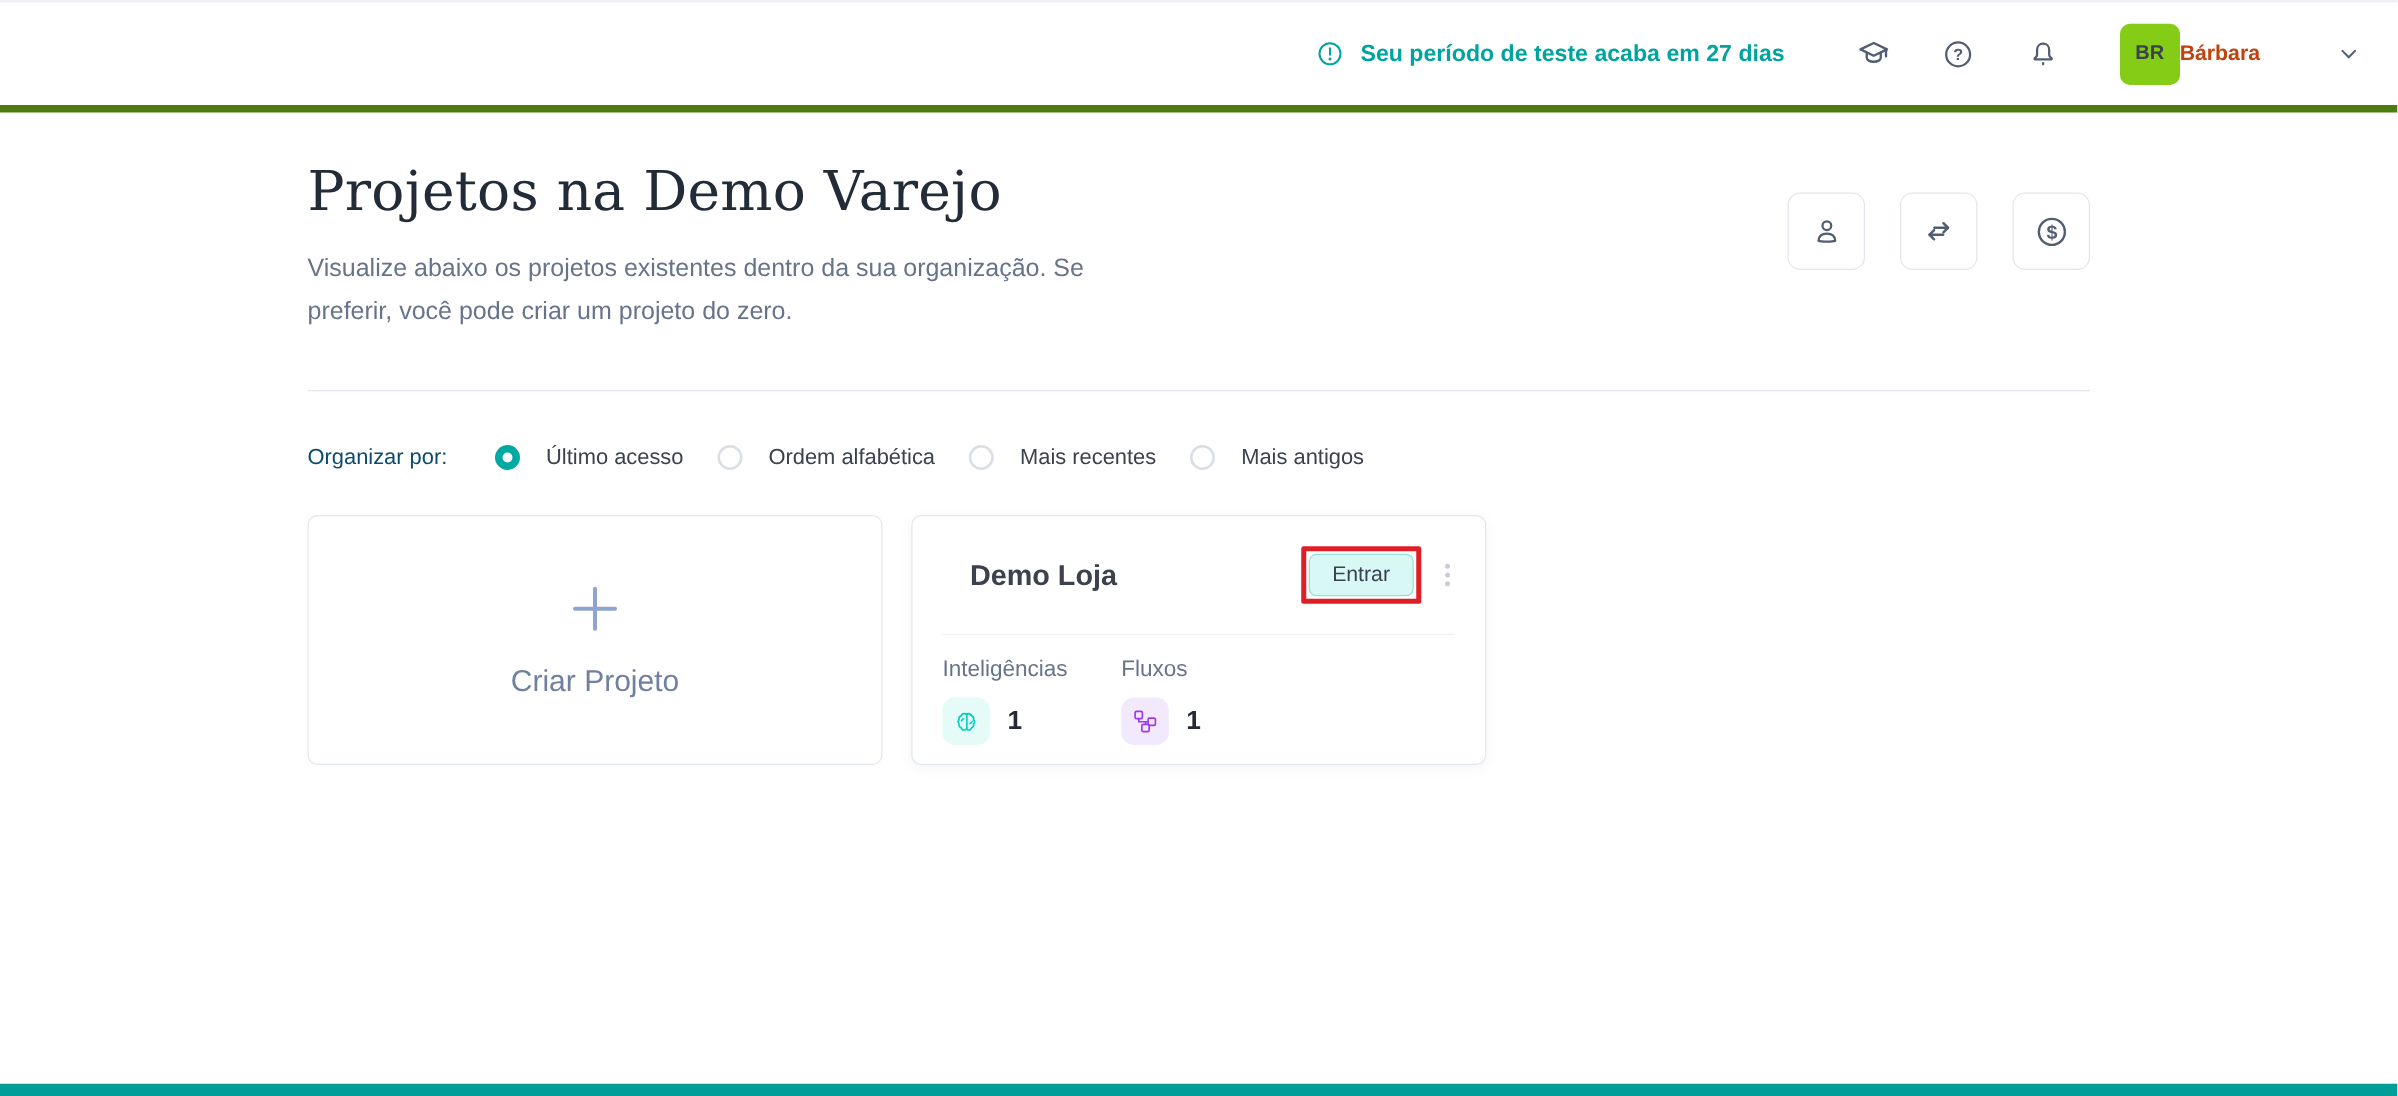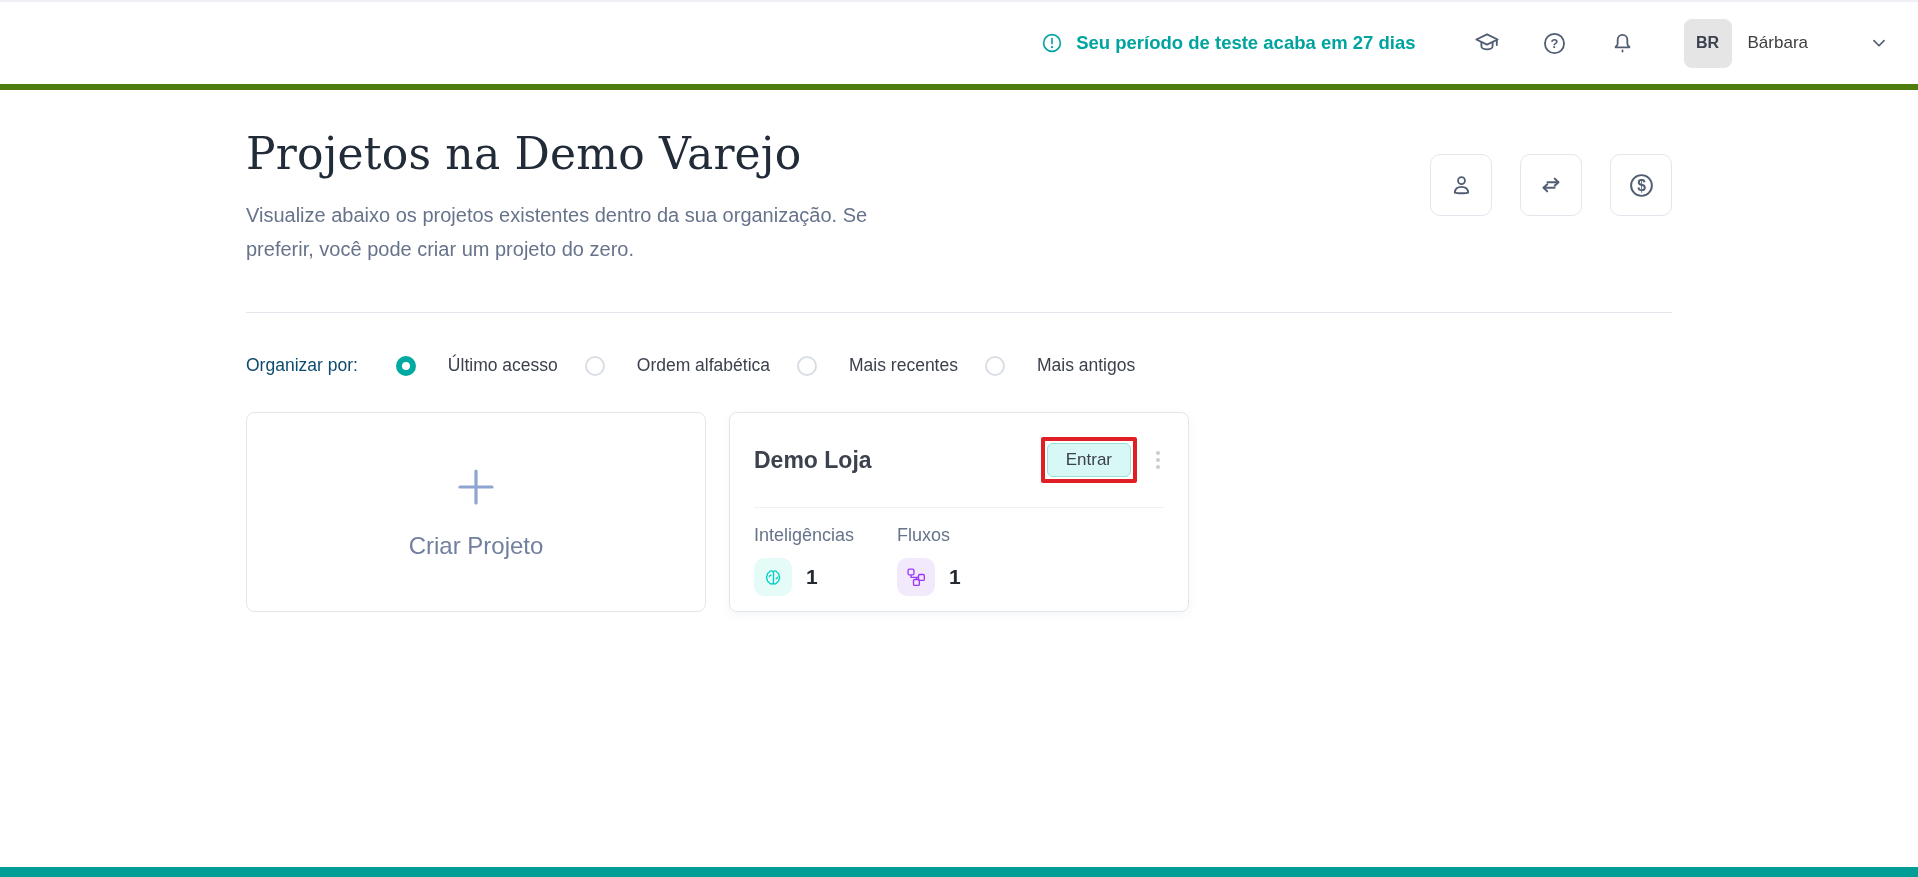--- a/index.html
+++ b/index.html
@@ -31,25 +31,25 @@
   .topbar-icon-btn {
     background:none; border:none; cursor:pointer;
     display:flex; align-items:center; justify-content:center;
     width:30px; height:30px; padding:0;
     margin-right:38px;
   }
   .topbar-icon-btn svg { display:block; }
   .user-chip { display:flex; align-items:center; cursor:pointer; margin-left:8px; }
   .avatar {
     width:48px; height:49px; border-radius:8px;
-    background:#e5e5e5; color:#3B414D;
+    background:#84cc16; color:#3B414D;
     display:flex; align-items:center; justify-content:center;
     font-weight:700; font-size:16px;
   }
-  .user-name { margin-left:16px; font-weight:400; font-size:17px; color:#404040; }
+  .user-name { font-weight:700; font-size:17px; color:#c2410c; }
   .chevron { margin-left:60px; display:flex; align-items:center; }
 
   
   .main { width:1426px; margin:0 auto; padding-top:38px; }
 
   .title-row { display:flex; justify-content:space-between; align-items:flex-start; }
   .page-title {
     font-family:"DejaVu Serif","Liberation Serif",serif;
     font-weight:400; font-size:44px; color:#222B38;
     letter-spacing:.2px;
@@ -64,21 +64,21 @@
     background:#fff; border:1px solid #E2E6ED; cursor:pointer;
     display:flex; align-items:center; justify-content:center;
   }
 
   .divider { margin-top:46px; height:1px; background:#E2E6ED; width:100%; }
 
   
   .sort-row { margin-top:42px; display:flex; align-items:center; font-size:17.5px; }
   .sort-label { color:#0c4a6e; margin-right:38px; }
   .sort-options { display:flex; align-items:center; gap:27px; }
-  .radio-option { display:flex; align-items:center; gap:32px; cursor:pointer; }
+  .radio-option { display:flex; align-items:center; gap:21px; cursor:pointer; }
   .radio {
     width:20px; height:20px; border-radius:50%; background:#fff;
     border:2px solid #D9DEE5; flex:0 0 auto;
   }
   .radio.selected { border:6px solid #00A9A2; }
   .radio-option span { color:#3B414D; }
 
   
   .cards-row { margin-top:36px; display:flex; gap:23px; }
   .card {
@@ -86,21 +86,21 @@
     border:1px solid #E2E6ED; background:#fff;
   }
   .create-card {
     display:flex; flex-direction:column; align-items:center; justify-content:center;
     gap:22px; cursor:pointer;text-align:right;
   }
   .create-card-label { font-size:24px; color:#71809F; }
 
   .project-card { padding:0 24px; box-shadow:0 3px 10px rgba(40,60,90,0.05); }
   .project-card-header {
-    height:94px; display:flex; align-items:center; justify-content:space-between;
+    height:94px; display:flex; align-items:center; justify-content:space-between;margin-left:22px;
   }
   .project-title { font-size:23px; font-weight:700; color:#3B414D; }
   .project-header-actions { display:flex; align-items:center; gap:15px; }
   .annotation-box { border:4px solid #DF1E26; padding:2px; border-radius:2px; }
   .enter-btn {
     font-family:"Liberation Sans",sans-serif;
     font-size:17px; color:#3B414D; cursor:pointer;
     background:#D7F8F4; border:1px solid #9ADFD7; border-radius:6px;
     padding:6px 18px;
   }

